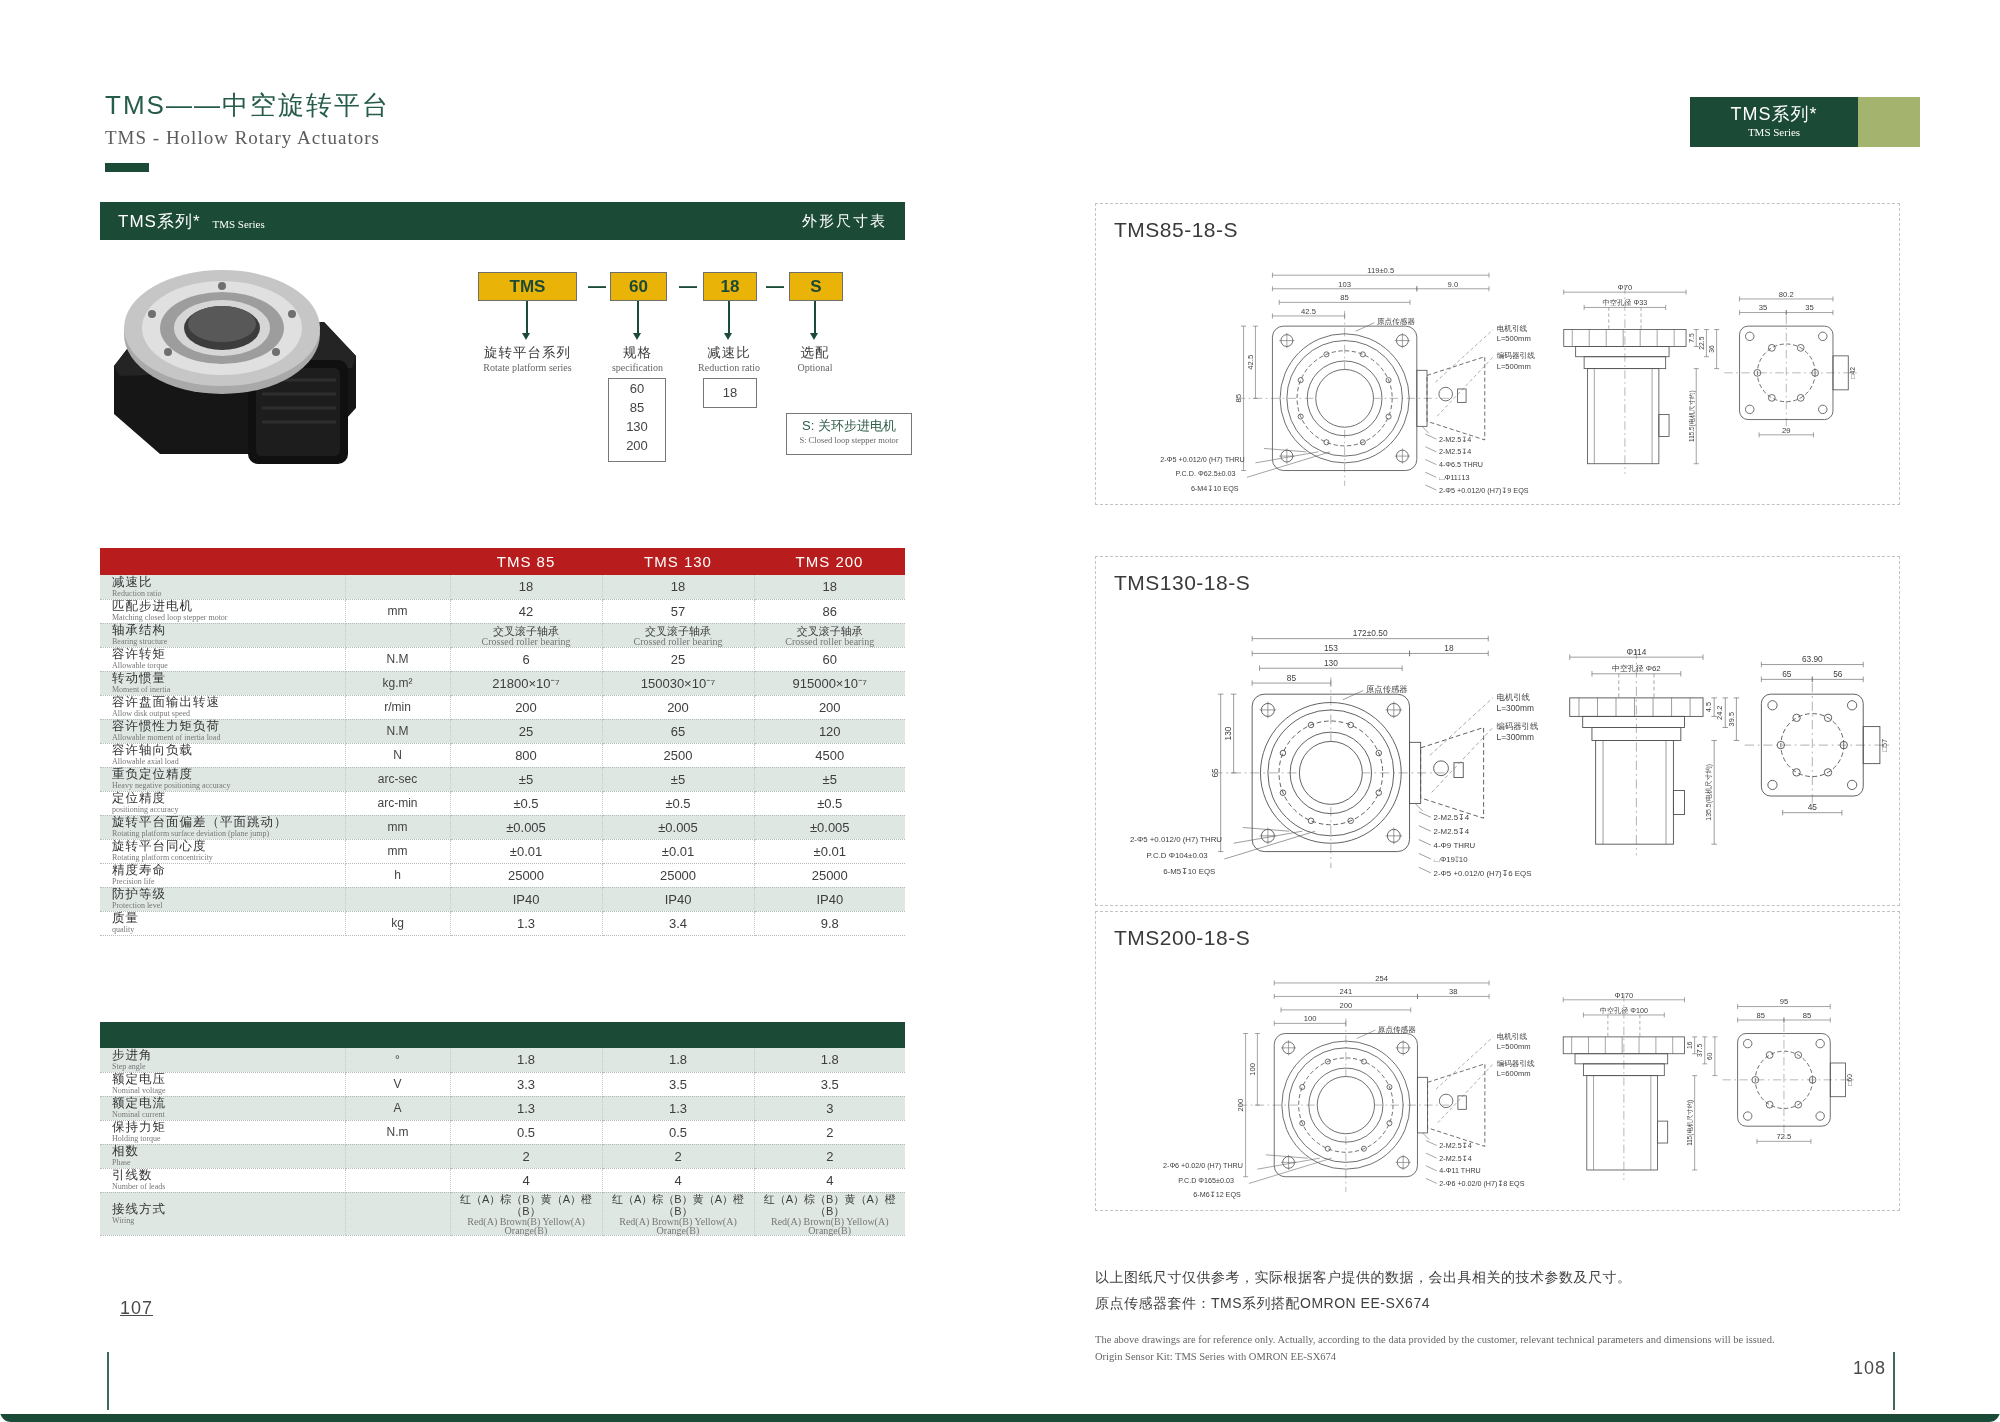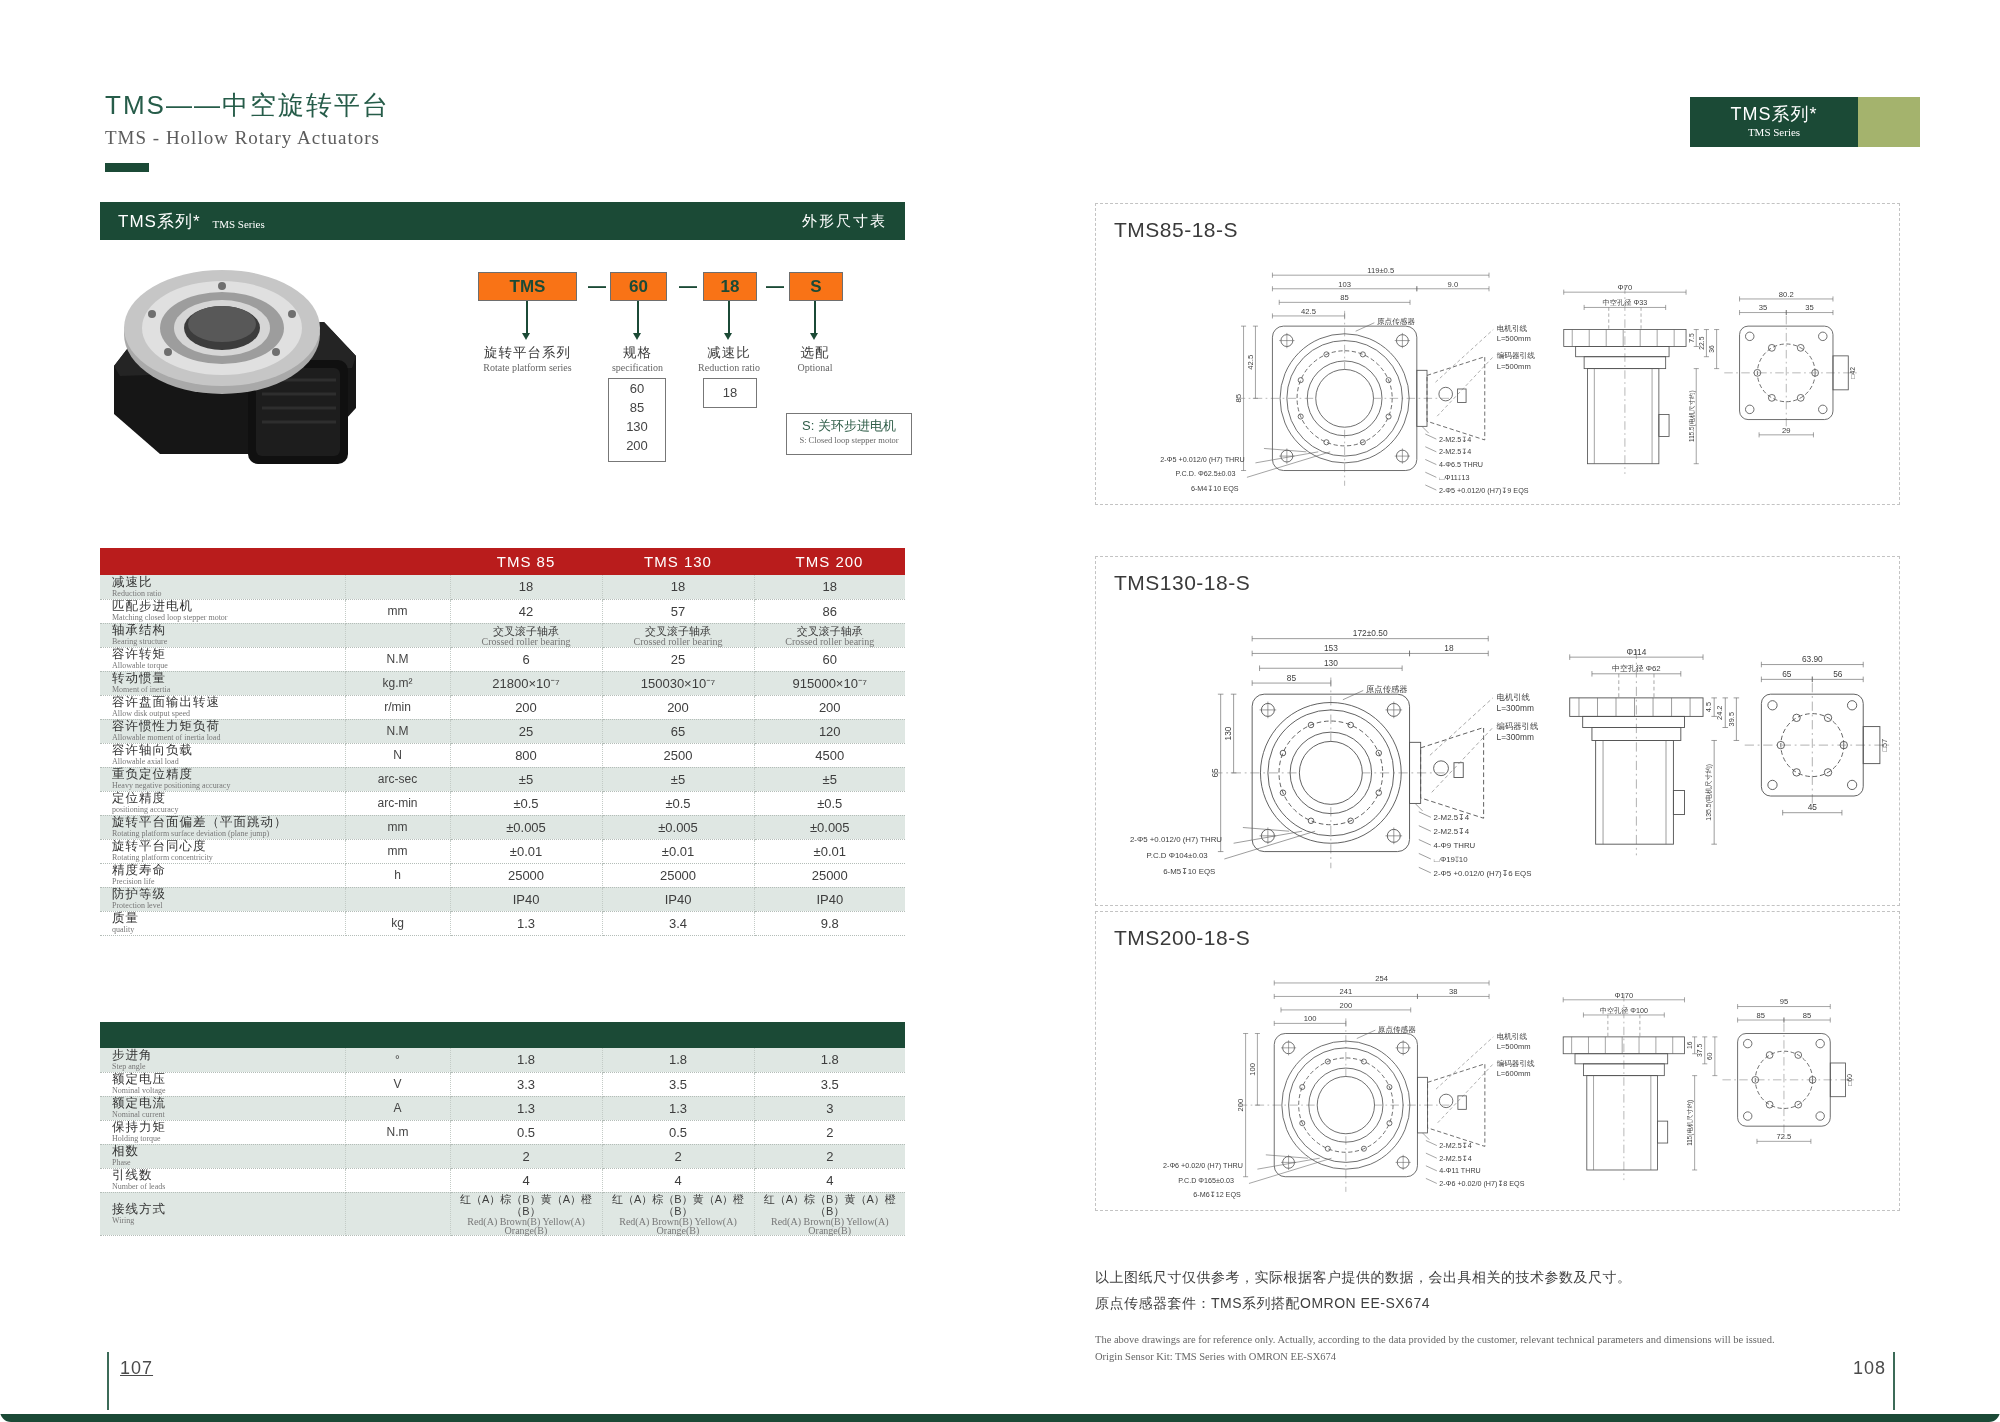--- a/index.html
+++ b/index.html
@@ -19,21 +19,21 @@
   .corner-olive{background:#a4b36d;}
 
   
   .section-bar{background:#1b4a36;color:#fff;display:flex;align-items:center;padding:0 18px;}
   .section-bar .zh{font-size:17px;letter-spacing:1px;}
   .section-bar .en{font-size:11px;margin-left:12px;margin-top:5px;font-family:"Liberation Serif",serif;}
   .section-bar .right{margin-left:auto;font-size:15px;letter-spacing:2px;}
 
   
   .mbox{position:absolute;border:1.3px solid #6e6e6e;text-align:center;
-        font-weight:bold;color:#1b4a36;background:#f97316;}
+        font-weight:bold;color:#1b4a36;background:#eab308;}
   .mdash{position:absolute;font-weight:bold;color:#1b4a36;font-size:18px;}
   .arrow-line{position:absolute;width:1.5px;background:#1b4a36;}
   .arrow-head{position:absolute;width:0;height:0;border-left:4.5px solid transparent;
         border-right:4.5px solid transparent;border-top:7px solid #1b4a36;}
   .glabel{position:absolute;text-align:center;}
   .glabel .zh{font-size:13.5px;color:#3a3a3a;letter-spacing:1px;}
   .glabel .en{font-size:10px;color:#666;font-family:"Liberation Serif",serif;}
   .obox{position:absolute;border:1px solid #777;background:#fff;text-align:center;color:#444;}
   .obox .opt{font-size:13px;line-height:19px;}
   .obox .ozh{font-size:13px;color:#2f5d48;margin-top:3px;}
@@ -939,18 +939,18 @@
   </div>
 
   <div class="abs" style="left:1095px;top:1264px;width:810px;">
     <div class="note-zh">以上图纸尺寸仅供参考，实际根据客户提供的数据，会出具相关的技术参数及尺寸。</div>
     <div class="note-zh">原点传感器套件：TMS系列搭配OMRON EE-SX674</div>
     <div class="note-en" style="margin-top:15px;">The above drawings are for reference only. Actually, according to the data provided by the customer, relevant technical parameters and dimensions will be issued.</div>
     <div class="note-en">Origin Sensor Kit: TMS Series with OMRON EE-SX674</div>
   </div>
 
   <div class="pn-line" style="left:107px;top:1352px;height:58px;"></div>
-  <div class="abs pageno" style="left:120px;top:1358px;text-decoration:underline;">107</div>
+  <div class="abs pageno" style="left:120px;top:1298px;text-decoration:underline;">107</div>
   <div class="abs pageno" style="left:1808px;top:1358px;width:78px;text-align:right;">108</div>
   <div class="pn-line" style="left:1893px;top:1352px;height:58px;"></div>
 
   <div class="bottom-bar"></div>
 </div>
 
 </body></html>

